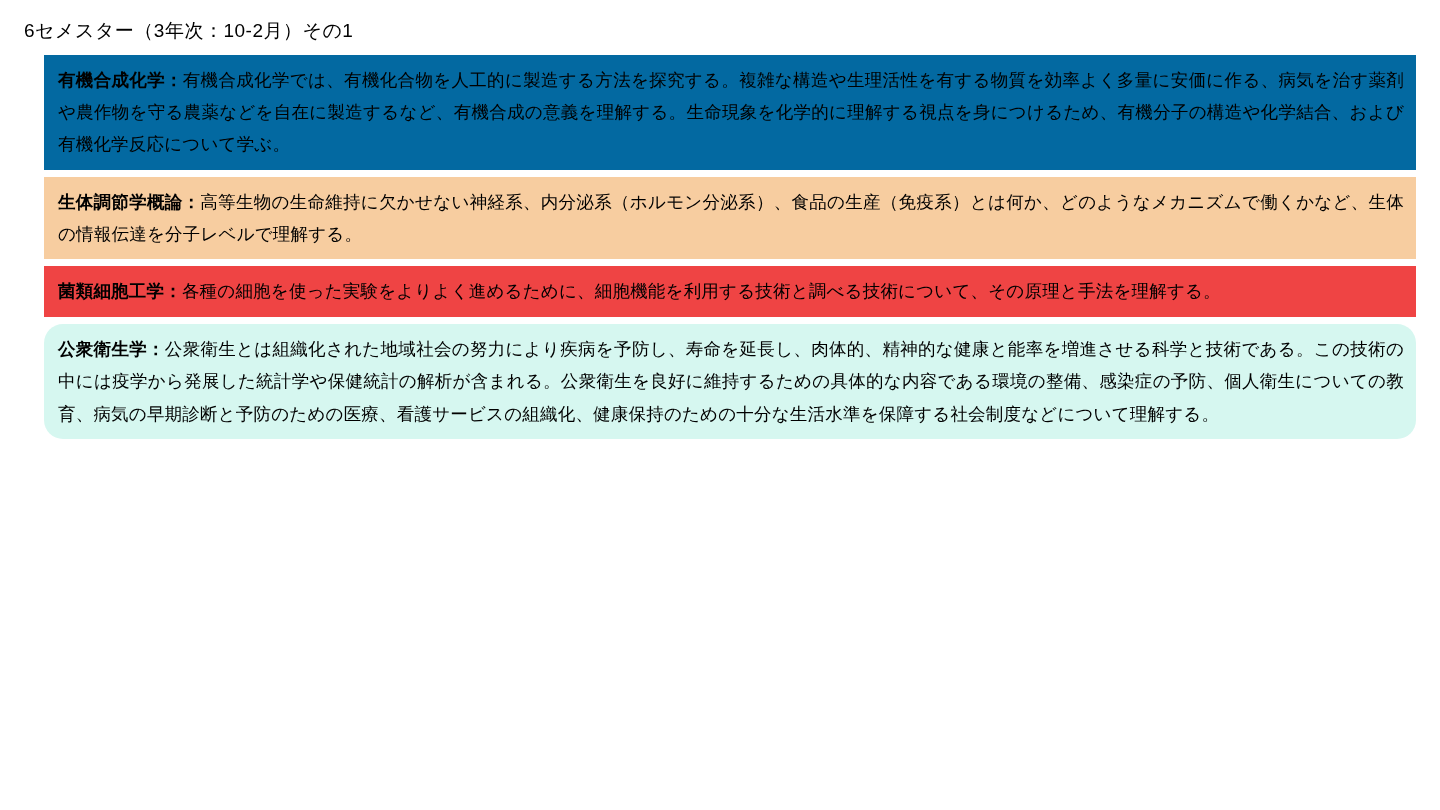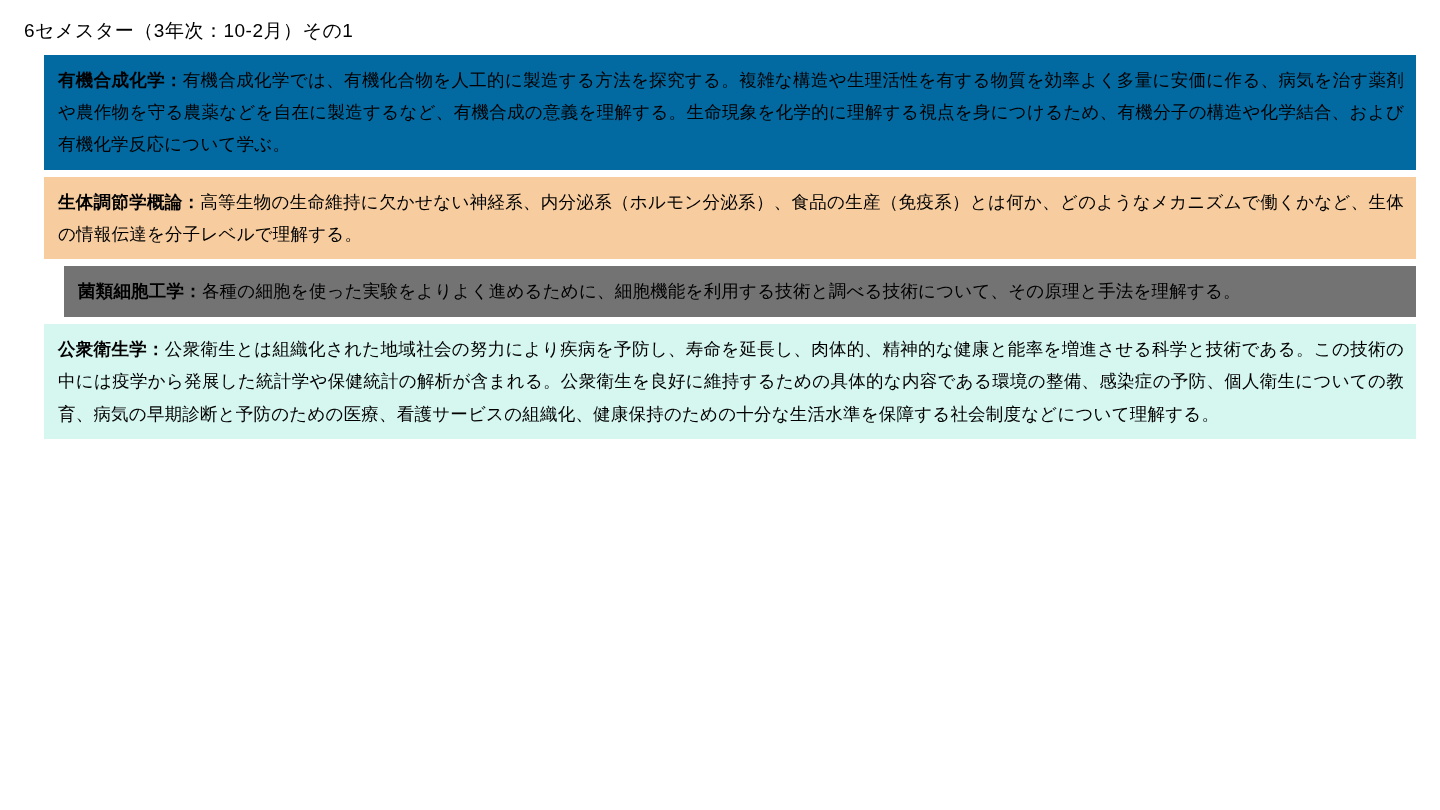--- a/index.html
+++ b/index.html
@@ -30,20 +30,21 @@
     margin-left: 22px;
     width: 1372px;
   }
   .block {
     padding: 9px 12px 9px 14px;
     box-sizing: border-box;
     margin-bottom: 7px;
   }
   .block.last {
     margin-bottom: 16px;
+    border-radius: 19px;
   }
   .block p {
     margin: 0;
     font-size: 17.5px;
     line-height: 1.85;
     text-align: justify;
     text-justify: inter-ideograph;
     letter-spacing: 0.2px;
   }
   .block p + p {
@@ -61,20 +62,20 @@
 
 <div class="page">
   <h1 class="page-title">6セメスター（3年次：10-2月）その1</h1>
   <div class="blocks">
       <div class="block" style="background: #0369a1;">
         <p><span class="course-name">有機合成化学</span><span class="sep">：</span><span class="course-body">有機合成化学では、有機化合物を人工的に製造する方法を探究する。複雑な構造や生理活性を有する物質を効率よく多量に安価に作る、病気を治す薬剤や農作物を守る農薬などを自在に製造するなど、有機合成の意義を理解する。生命現象を化学的に理解する視点を身につけるため、有機分子の構造や化学結合、および有機化学反応について学ぶ。</span></p>
       </div>
       <div class="block" style="background: rgb(247, 205, 160);">
         <p><span class="course-name">生体調節学概論</span><span class="sep">：</span><span class="course-body">高等生物の生命維持に欠かせない神経系、内分泌系（ホルモン分泌系）、食品の生産（免疫系）とは何か、どのようなメカニズムで働くかなど、生体の情報伝達を分子レベルで理解する。</span></p>
       </div>
-      <div class="block" style="background: #737373; margin-left: 20px;">
+      <div class="block" style="background: #ef4444;">
         <p><span class="course-name">菌類細胞工学</span><span class="sep">：</span><span class="course-body">各種の細胞を使った実験をよりよく進めるために、細胞機能を利用する技術と調べる技術について、その原理と手法を理解する。</span></p>
       </div>
       <div class="block last" style="background: rgb(214, 247, 240);">
         <p><span class="course-name">公衆衛生学</span><span class="sep">：</span><span class="course-body">公衆衛生とは組織化された地域社会の努力により疾病を予防し、寿命を延長し、肉体的、精神的な健康と能率を増進させる科学と技術である。この技術の中には疫学から発展した統計学や保健統計の解析が含まれる。公衆衛生を良好に維持するための具体的な内容である環境の整備、感染症の予防、個人衛生についての教育、病気の早期診断と予防のための医療、看護サービスの組織化、健康保持のための十分な生活水準を保障する社会制度などについて理解する。</span></p>
       </div>
     </div>
 </div>
 
 </body></html>

